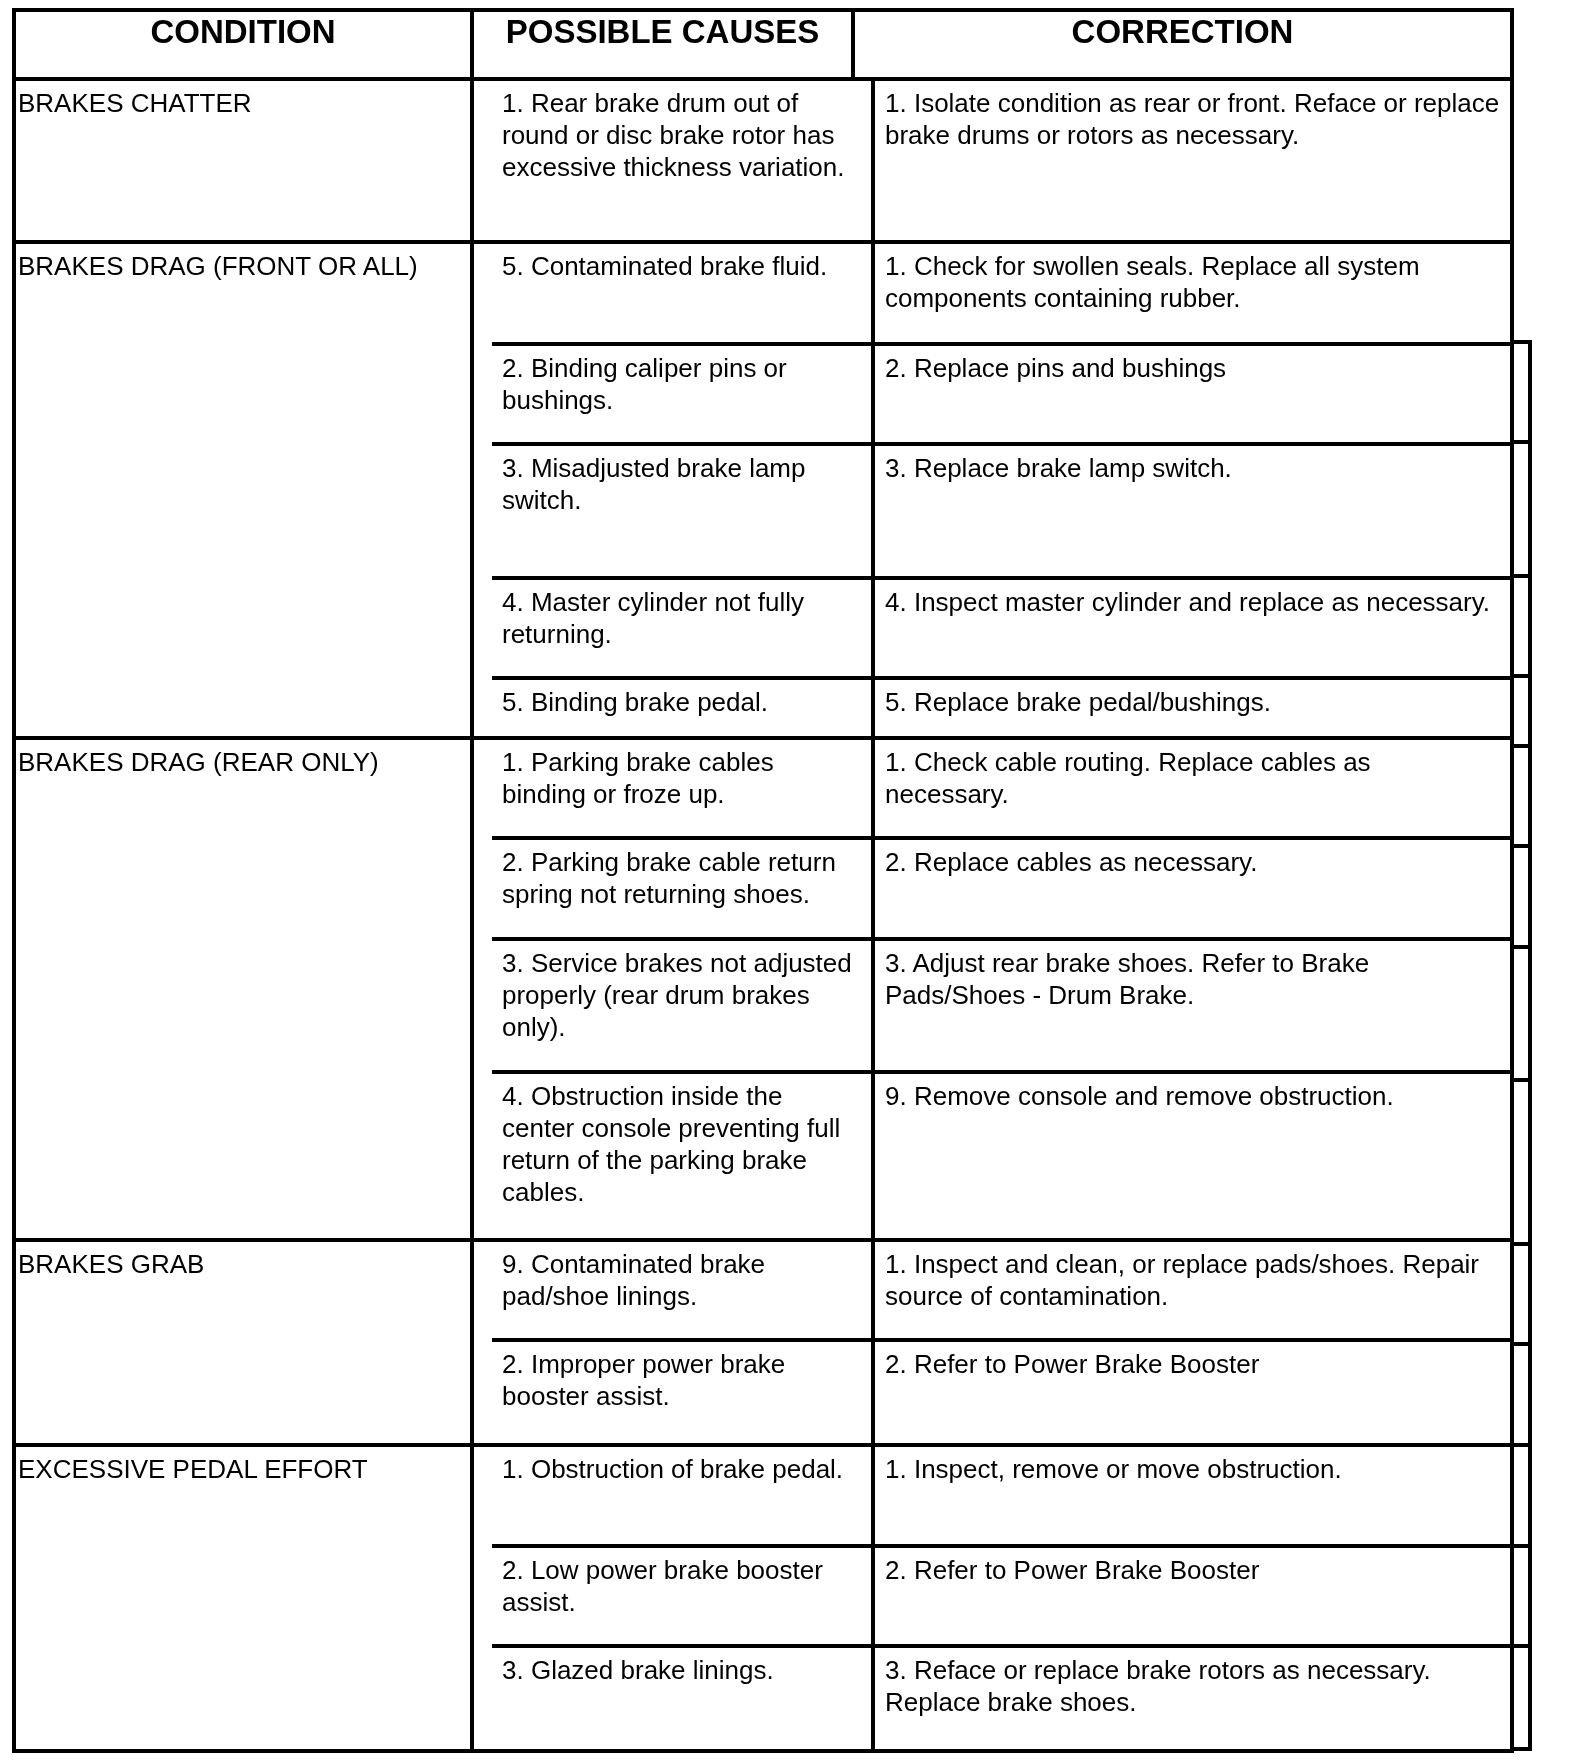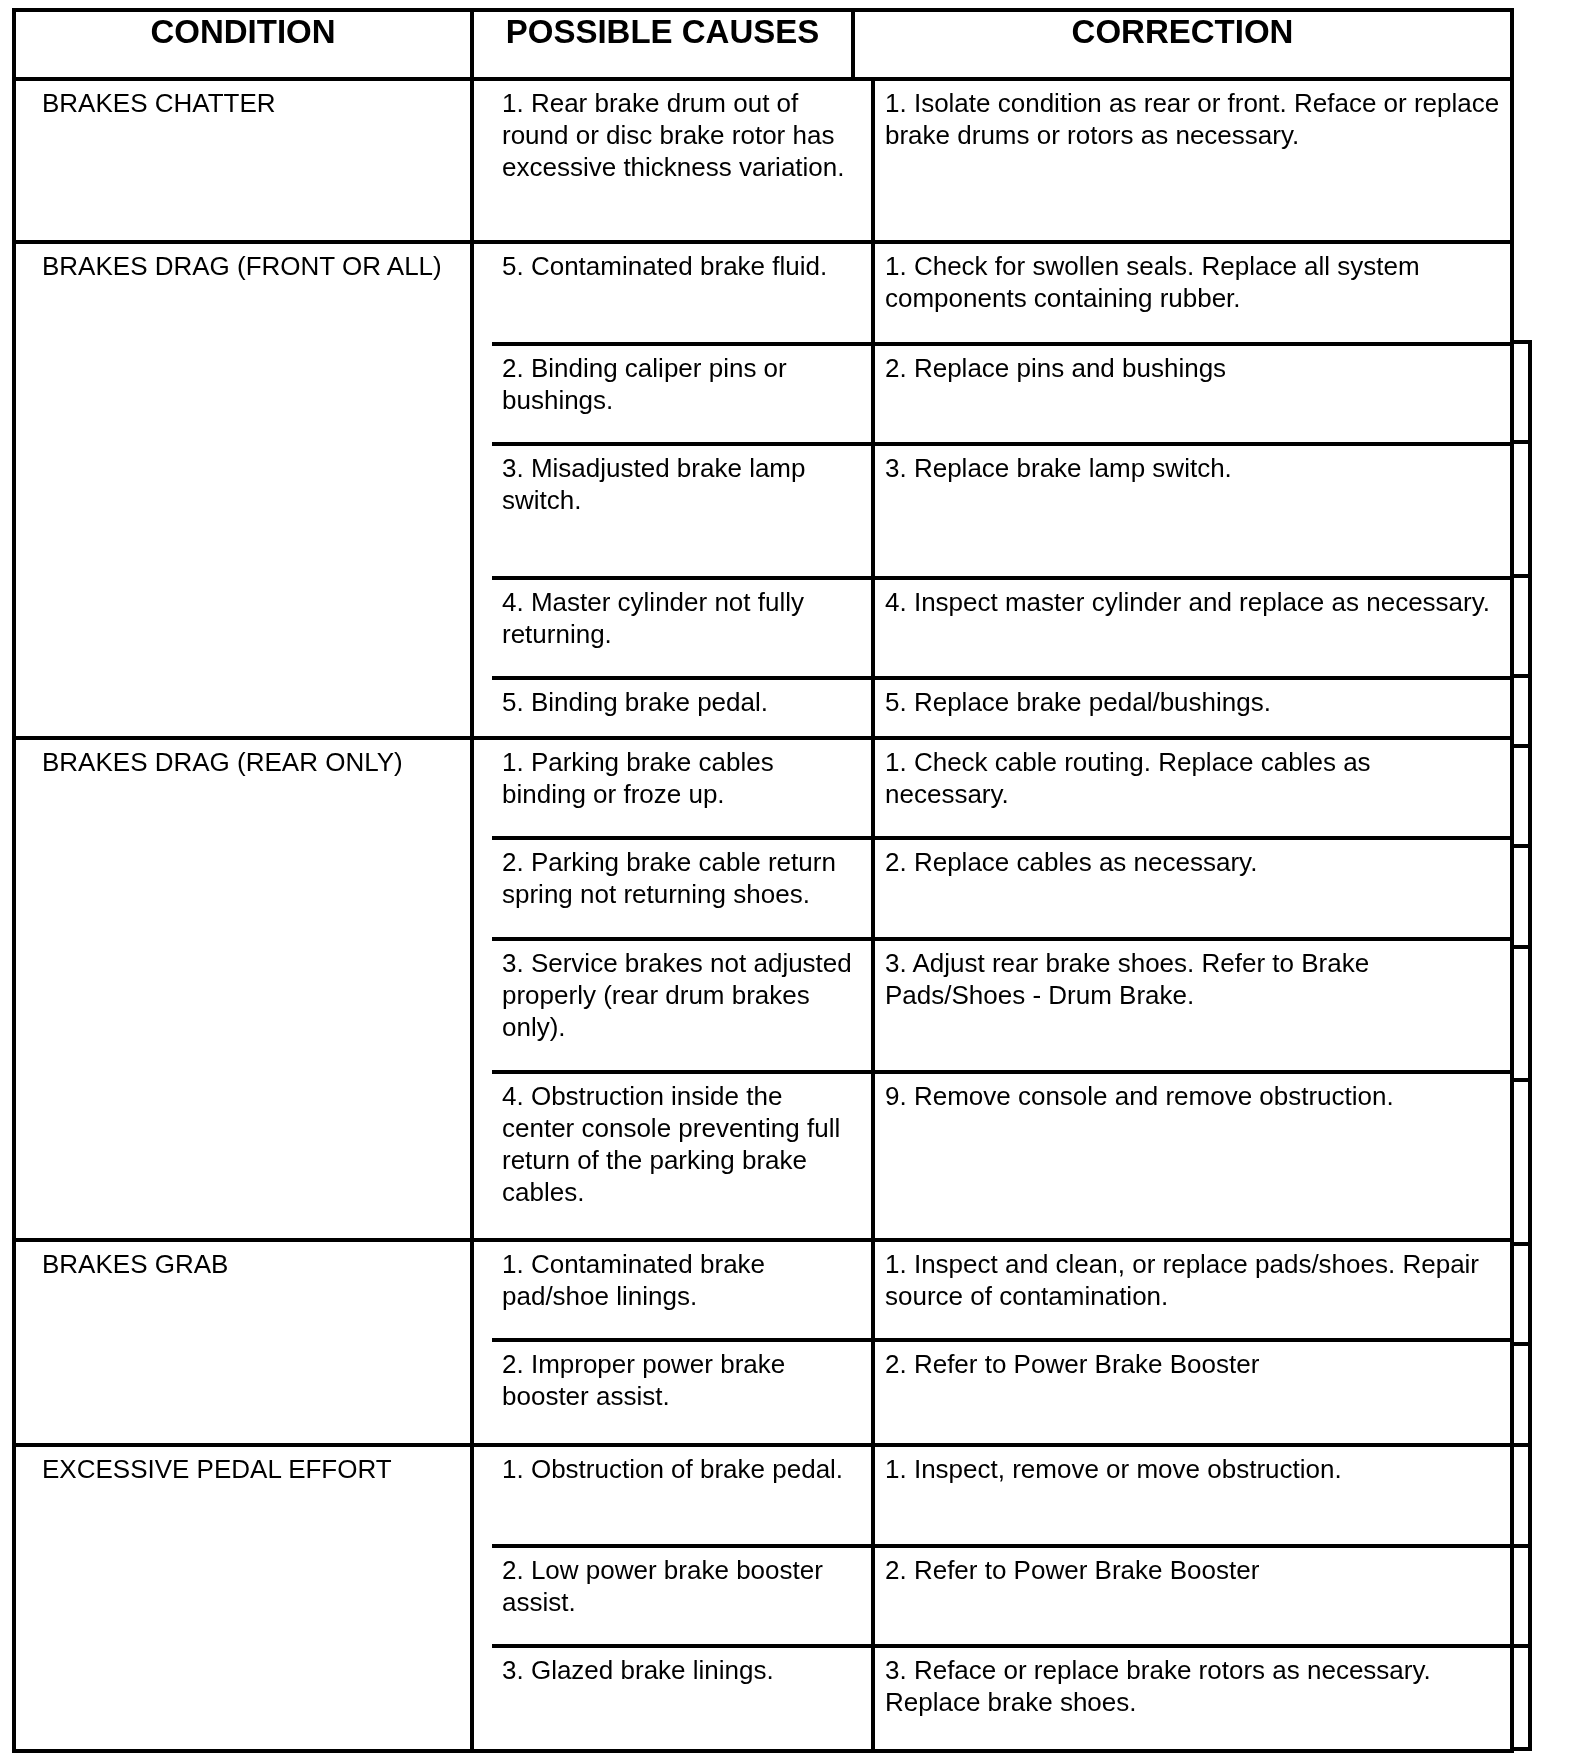--- a/index.html
+++ b/index.html
@@ -10,21 +10,21 @@
   .row { display: flex; box-sizing: border-box; border-bottom: 4px solid #000; }
   .row:last-child { border-bottom: none; }
   .cell { box-sizing: border-box; padding: 6px 10px; font-size: 26px; line-height: 32px; }
   .c1 { width: 458px; border-right: 4px solid #000; }
   .c2 { width: 381px; border-right: 4px solid #000; }
   .c3 { flex: 1; }
   .hdr .cell { text-align: center; font-weight: bold; font-size: 33px; padding-top: 4px; }
   .group { display: flex; box-sizing: border-box; border-bottom: 4px solid #000; }
   .group:last-child { border-bottom: none; }
   .group .cond { width: 458px; border-right: 4px solid #000; box-sizing: border-box;
-                 padding: 6px 26px; font-size: 26px; line-height: 32px; }
+                 padding: 6px 2px; font-size: 26px; line-height: 32px; }
   .group .subs { flex: 1; display: flex; flex-direction: column; padding-left: 18px; }
   .sub { display: flex; box-sizing: border-box; border-bottom: 4px solid #000; }
   .sub:last-child { border-bottom: none; }
   .sub .c2 { width: 383px; }
   .extra { position: absolute; left: 1510px; top: 340px; width: 22px; height: 1411px;
            border-right: 4px solid #000; border-top: 4px solid #000; border-bottom: 4px solid #000;
            box-sizing: border-box; }
   .extra .line { position: absolute; left: 0; right: 0; height: 4px; background: #000; }
 </style>
 </head>
@@ -92,21 +92,21 @@
         <div class="cell c2">4. Obstruction inside the center console preventing full return of the parking brake cables.</div>
         <div class="cell c3">9. Remove console and remove obstruction.</div>
       </div>
     </div>
   </div>
 
   <div class="group">
     <div class="cond">BRAKES GRAB</div>
     <div class="subs">
       <div class="sub" style="height:100px">
-        <div class="cell c2">1. Contaminated brake pad/shoe linings.</div>
+        <div class="cell c2">9. Contaminated brake pad/shoe linings.</div>
         <div class="cell c3">1. Inspect and clean, or replace pads/shoes. Repair source of contamination.</div>
       </div>
       <div class="sub" style="height:101px">
         <div class="cell c2">2. Improper power brake booster assist.</div>
         <div class="cell c3">2. Refer to Power Brake Booster</div>
       </div>
     </div>
   </div>
 
   <div class="group">

